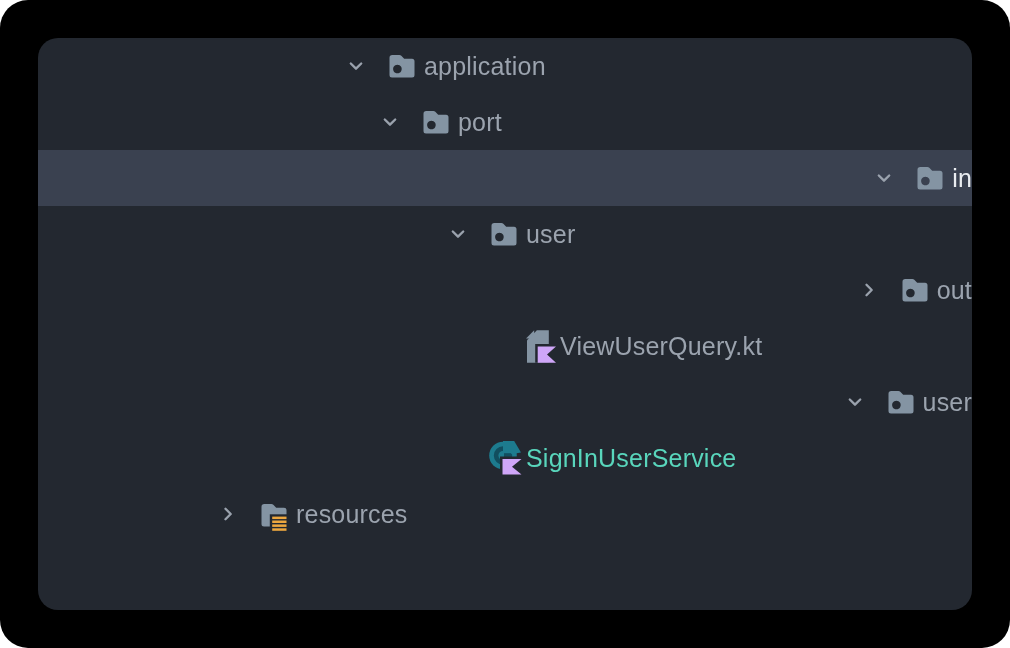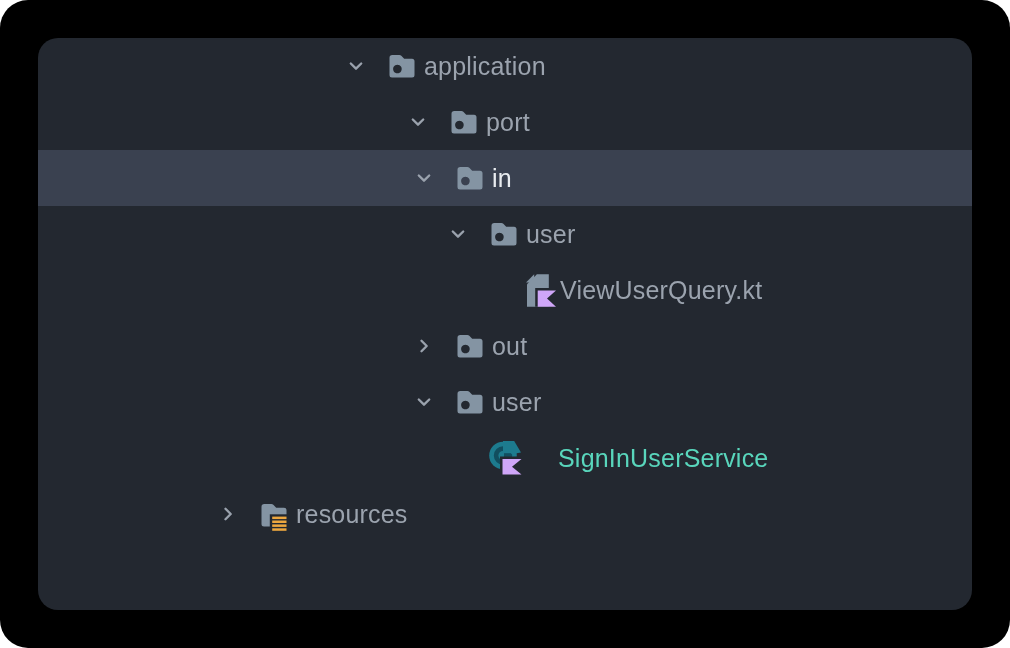--- a/index.html
+++ b/index.html
@@ -3,38 +3,38 @@
 <meta charset="utf-8">
 <style>
   html,body{margin:0;padding:0;background:transparent;}
   .stage{position:relative;width:1010px;height:648px;background:#000000;border-radius:28px;overflow:hidden;font-family:"Liberation Sans", sans-serif;}
   .panel{position:absolute;left:38px;top:38px;width:934px;height:572px;background:#232830;border-radius:20px;overflow:hidden;}
   .tree{position:absolute;left:0;top:0;width:100%;}
   .row{display:flex;align-items:center;height:56px;width:100%;box-sizing:border-box;}
   .row.selected{background:#3a4150;}
   .lvl0{padding-left:173px;margin-left:8px;}
   .lvl4{padding-left:309px;}
-  .lvl5{padding-left:343px;margin-left:28px;}
-  .lvl6{padding-left:377px;}
+  .lvl5{padding-left:343px;}
+  .lvl6{padding-left:377px;justify-content:flex-end;}
   .lvl7{padding-left:411px;}
   .lvl8{padding-left:445px;}
   .chev{width:18px;height:18px;margin-right:22px;flex:0 0 auto;display:flex;align-items:center;justify-content:center;color:#9aa2ad;}
   .chev svg{width:18px;height:18px;display:block;}
   .icon{flex:0 0 auto;display:flex;align-items:center;justify-content:center;}
   .i-folder{color:#8494a3;margin-right:9px;}
   .i-folder svg{width:28px;height:28px;display:block;}
   .i-res{color:#8494a3;margin-right:9px;}
   .i-res svg{width:28px;height:31px;display:block;margin-top:4px;}
   .i-kfile{margin-right:4px;}
   .i-kfile svg{width:33px;height:37px;display:block;}
   .i-kclass{margin-right:4px;}
   .i-kclass svg{width:33px;height:34px;display:block;}
   .label{font-size:25px;letter-spacing:0.2px;color:#9ba3ae;white-space:nowrap;}
   .row.selected .label{color:#e9ecf0;}
-  .row.kclass .label{color:#59d6bc;margin-left:32px;}
+  .row.kclass .label{color:#59d6bc;}
   .defs{position:absolute;width:0;height:0;overflow:hidden;}
 </style>
 </head>
 <body>
 
 <svg class="defs" xmlns="http://www.w3.org/2000/svg">
   <defs>
     <symbol id="chev-down" viewBox="0 0 20 20">
       <path d="M4.2 7.2 L10 13 L15.8 7.2" fill="none" stroke="currentColor" stroke-width="2.6" stroke-linecap="round" stroke-linejoin="round"></path>
     </symbol>
@@ -123,44 +123,44 @@
             </svg>
           </span>
         <span class="icon i-folder">
             <svg>
               <use href="#sym-folder"></use>
             </svg>
           </span>
         <span class="label">user</span>
       </div>
 
+      <div class="row lvl6">
+        <span class="chev">
+            <svg>
+              <use href="#chev-right"></use>
+            </svg>
+          </span>
+        <span class="icon i-folder">
+            <svg>
+              <use href="#sym-folder"></use>
+            </svg>
+          </span>
+        <span class="label">out</span>
+      </div>
+
       <div class="row lvl8">
         <span class="chev"></span>
         <span class="icon i-kfile">
             <svg>
               <use href="#sym-kfile"></use>
             </svg>
           </span>
         <span class="label">ViewUserQuery.kt</span>
       </div>
 
-      <div class="row lvl6">
-        <span class="chev">
-            <svg>
-              <use href="#chev-right"></use>
-            </svg>
-          </span>
-        <span class="icon i-folder">
-            <svg>
-              <use href="#sym-folder"></use>
-            </svg>
-          </span>
-        <span class="label">out</span>
-      </div>
-
 
       <div class="row lvl6">
         <span class="chev">
             <svg>
               <use href="#chev-down"></use>
             </svg>
           </span>
         <span class="icon i-folder">
             <svg>
               <use href="#sym-folder"></use>

